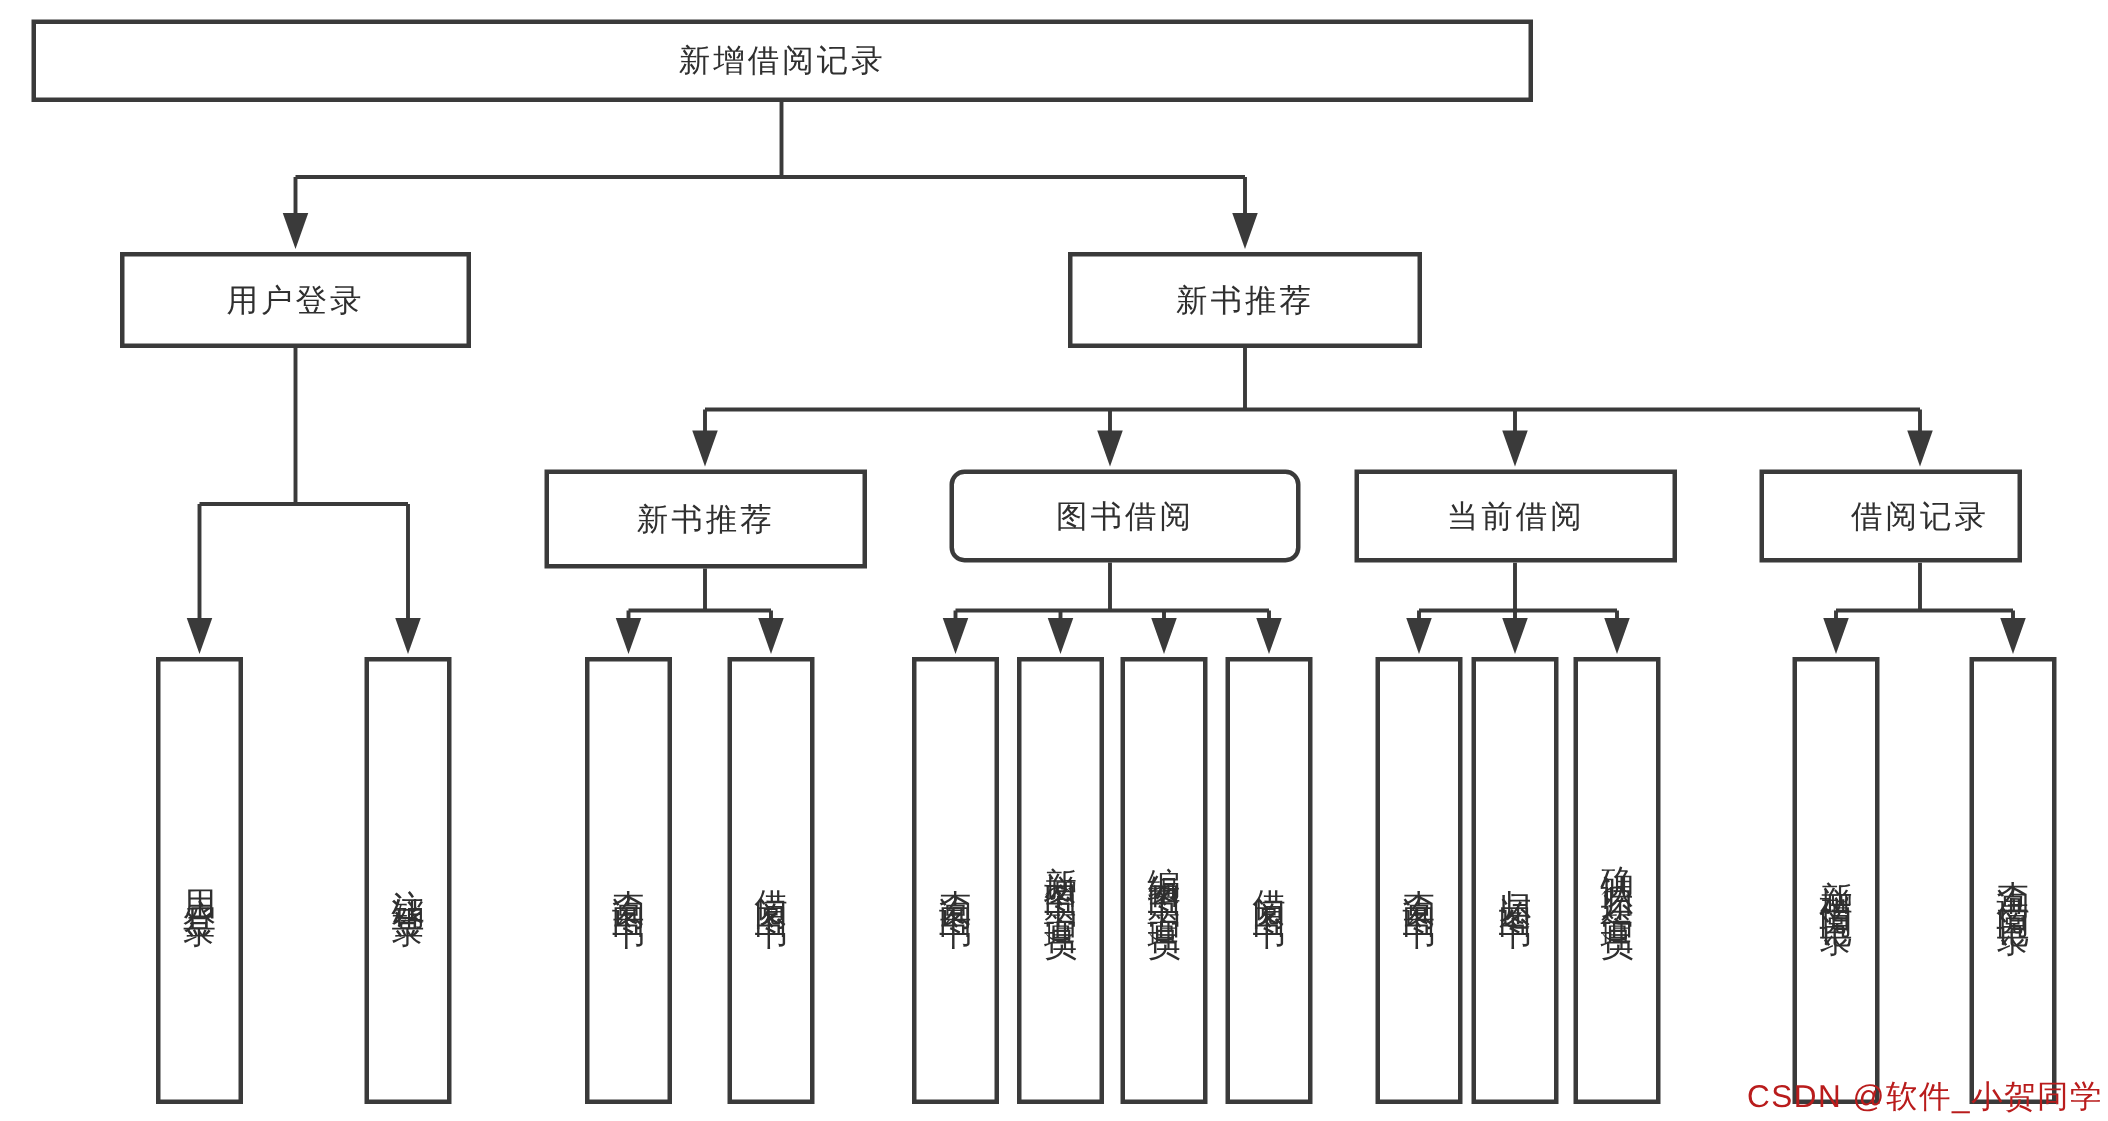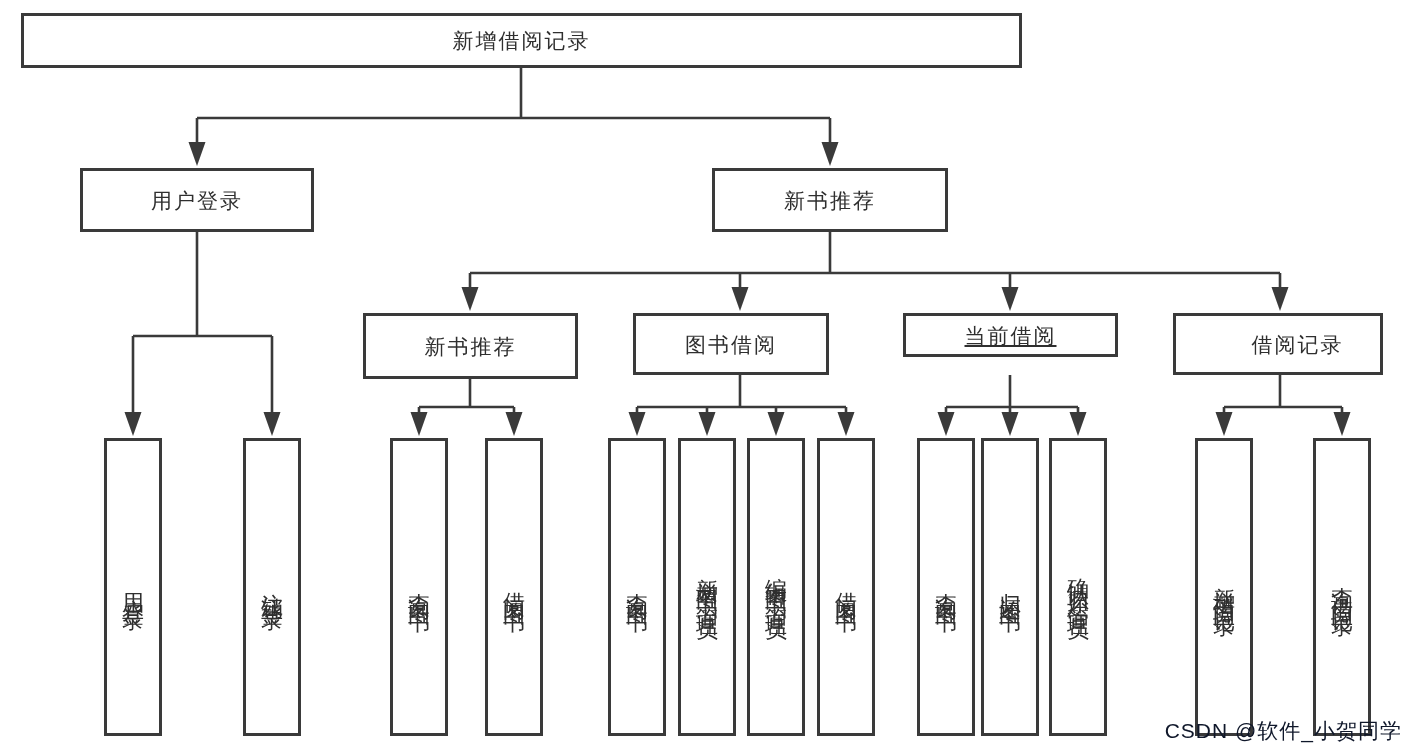--- a/index.html
+++ b/index.html
@@ -33,21 +33,21 @@
     writing-mode:vertical-rl;
     text-orientation:mixed;
     letter-spacing:6px;
     padding:8px 0;
   }
   #watermark{
     position:absolute;
     right:3px;
     bottom:2px;
     font-size:21px;
-    color:#0f172a;
+    color:#b91c1c;
     letter-spacing:1px;
     white-space:nowrap;
     z-index:5;
   }
   .wire{stroke:#3a3a3a;stroke-width:2.6;fill:none;}
   .head{fill:#3a3a3a;stroke:none;}
 </style>
 </head>
 <body>
 
@@ -102,23 +102,23 @@
       <path class="head" d="M1342,436 L1333.5,412 L1350.5,412 Z"></path>
     </g>
   </svg>
 
   <div class="node h" style="left:21px;top:13px;width:1001px;height:55px;">新增借阅记录</div>
 
   <div class="node h" style="left:80px;top:168px;width:234px;height:64px;">用户登录</div>
   <div class="node h" style="left:712px;top:168px;width:236px;height:64px;">新书推荐</div>
 
   <div class="node h" style="left:363px;top:313px;width:215px;height:66px;">新书推荐</div>
-  <div class="node h" style="left:633px;top:313px;width:196px;height:62px;">图书借阅</div>
-  <div class="node h" style="left:903px;top:313px;width:215px;height:44px;text-decoration:underline;">当前借阅</div>
-  <div class="node h" style="left:1173px;top:313px;width:210px;height:62px;padding-left:39px;">借阅记录</div>
+  <div class="node h" style="left:633px;top:313px;width:234px;height:62px;border-radius:10px;">图书借阅</div>
+  <div class="node h" style="left:903px;top:313px;width:215px;height:62px;">当前借阅</div>
+  <div class="node h" style="left:1173px;top:313px;width:175px;height:62px;padding-left:39px;">借阅记录</div>
 
   <div class="node v" style="left:104px;top:438px;width:58px;height:298px;">用户登录</div>
   <div class="node v" style="left:243px;top:438px;width:58px;height:298px;">注销登录</div>
 
   <div class="node v" style="left:390px;top:438px;width:58px;height:298px;">查询图书</div>
   <div class="node v" style="left:485px;top:438px;width:58px;height:298px;">借阅图书</div>
 
   <div class="node v" style="left:608px;top:438px;width:58px;height:298px;">查询图书</div>
   <div class="node v" style="left:678px;top:438px;width:58px;height:298px;">新增图书（管理员）</div>
   <div class="node v" style="left:747px;top:438px;width:58px;height:298px;">编辑图书（管理员）</div>

